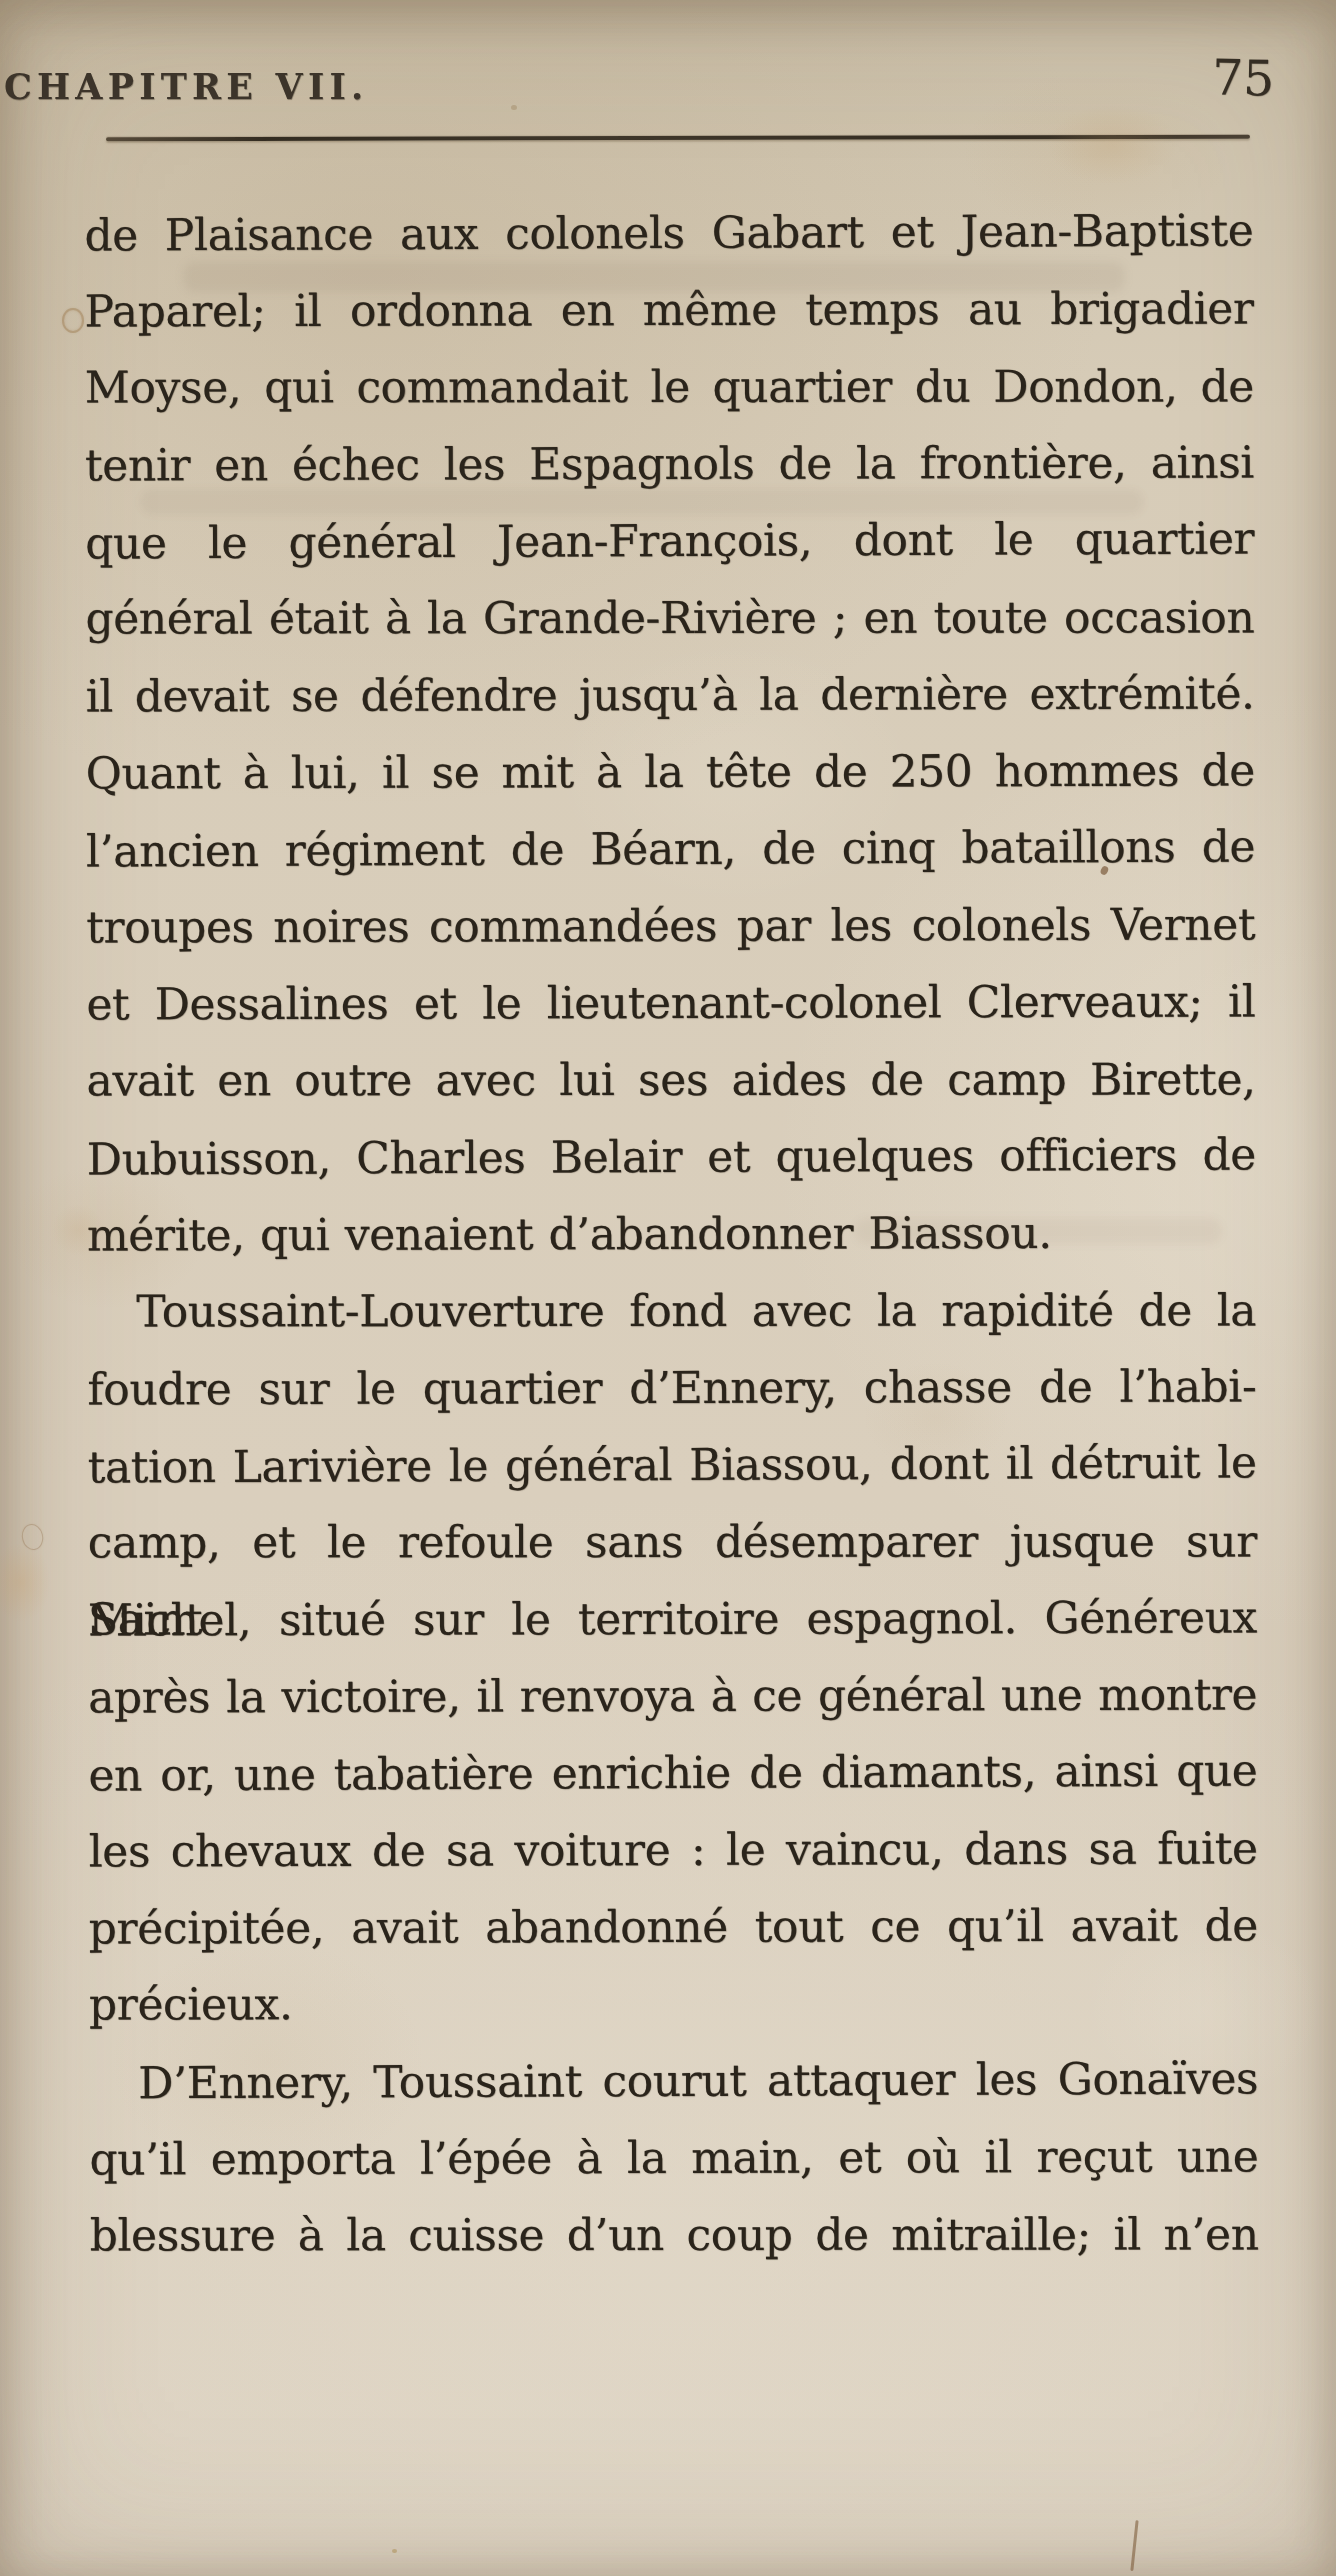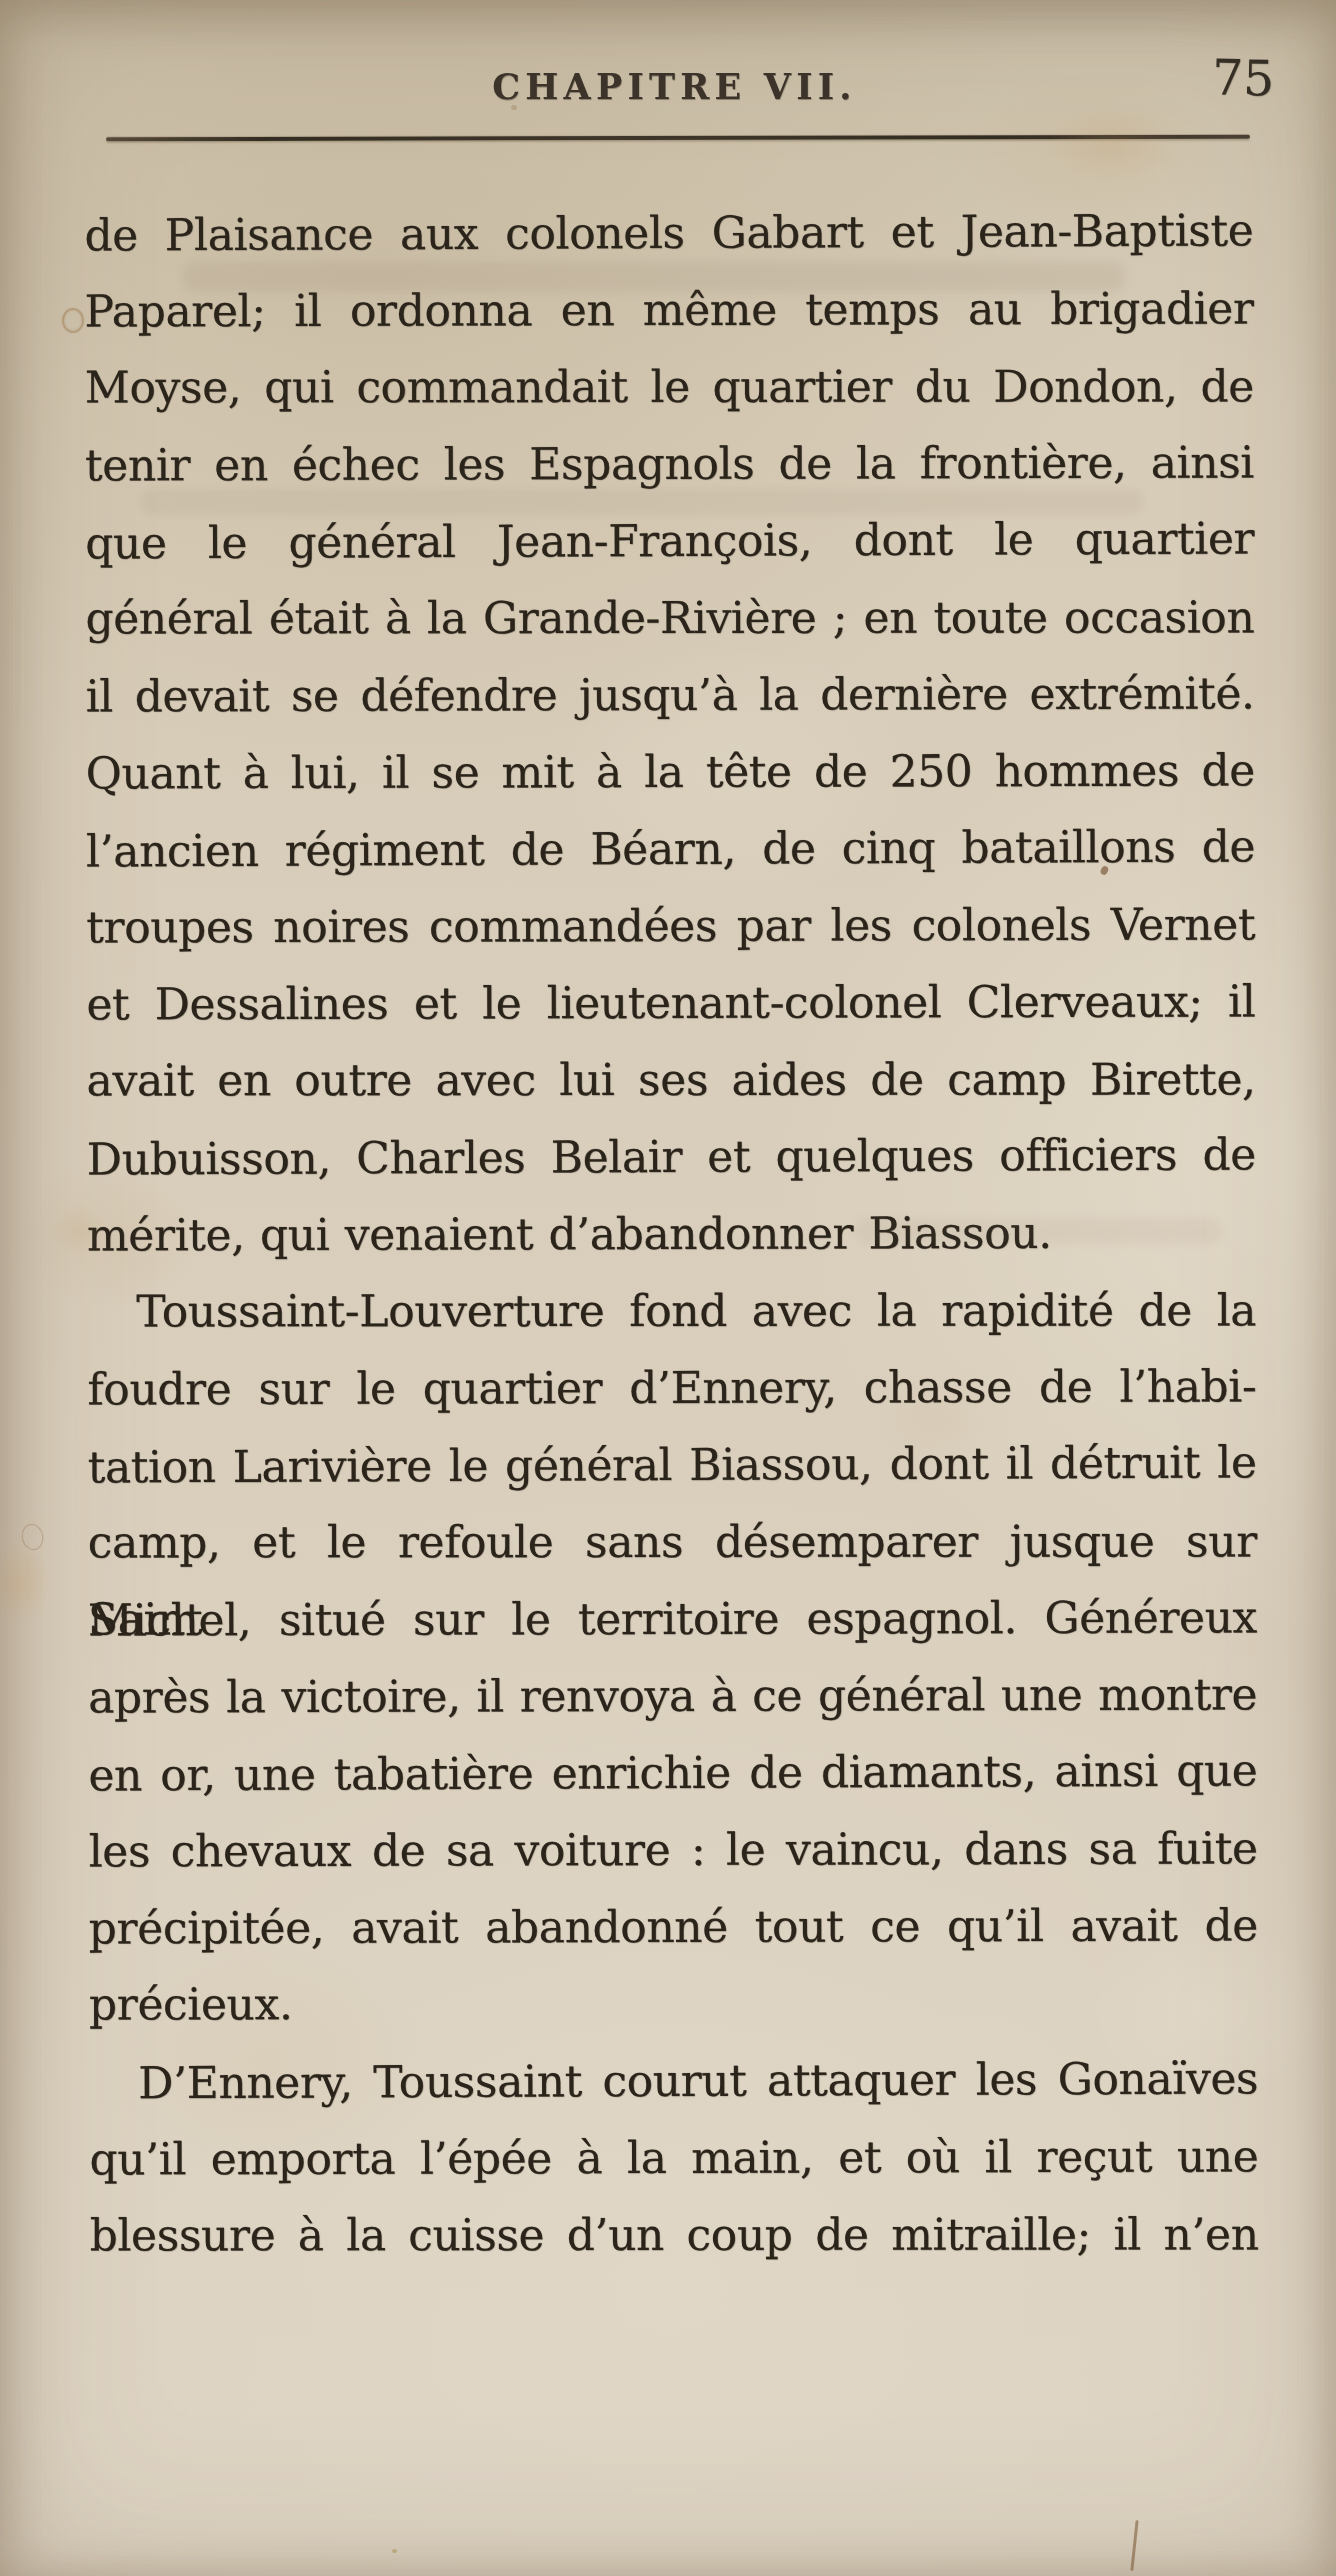--- a/index.html
+++ b/index.html
@@ -25,22 +25,22 @@
     position:absolute;inset:0;pointer-events:none;
     background:
       radial-gradient(192px 122px at 82% 6%,  rgba(187,150,98,0.10), transparent 70%),
       radial-gradient(140px 105px at 8% 48%,  rgba(180,145,95,0.10), transparent 70%),
       radial-gradient(262px 192px at 55% 30%, rgba(255,252,240,0.10), transparent 70%),
       radial-gradient(227px 175px at 20% 80%, rgba(178,148,100,0.08), transparent 70%),
       radial-gradient(175px 140px at 90% 78%, rgba(255,250,238,0.10), transparent 70%),
       radial-gradient(105px 79px  at 70% 55%, rgba(172,140,96,0.07), transparent 70%);
   }
   .chapter{
-    position:absolute;left:12px;right:0;top:79;top:69px;
-    text-align:center;font-weight:bold;font-size:35px;line-height:35px;
+    position:absolute;left:4px;right:0;top:79;top:69px;
+    font-weight:bold;font-size:35px;line-height:35px;
     letter-spacing:5.2px;color:#3c342a;
     text-shadow:0.5px 0.5px 0.7px rgba(60,50,38,0.45);
   }
   .folio{
     position:absolute;right:63px;top:54px;
     font-size:49px;line-height:49px;color:#352e24;
     text-shadow:0.5px 0.5px 0.9px rgba(60,50,38,0.5);
     transform:rotate(1.2deg);
   }
   .rule{

